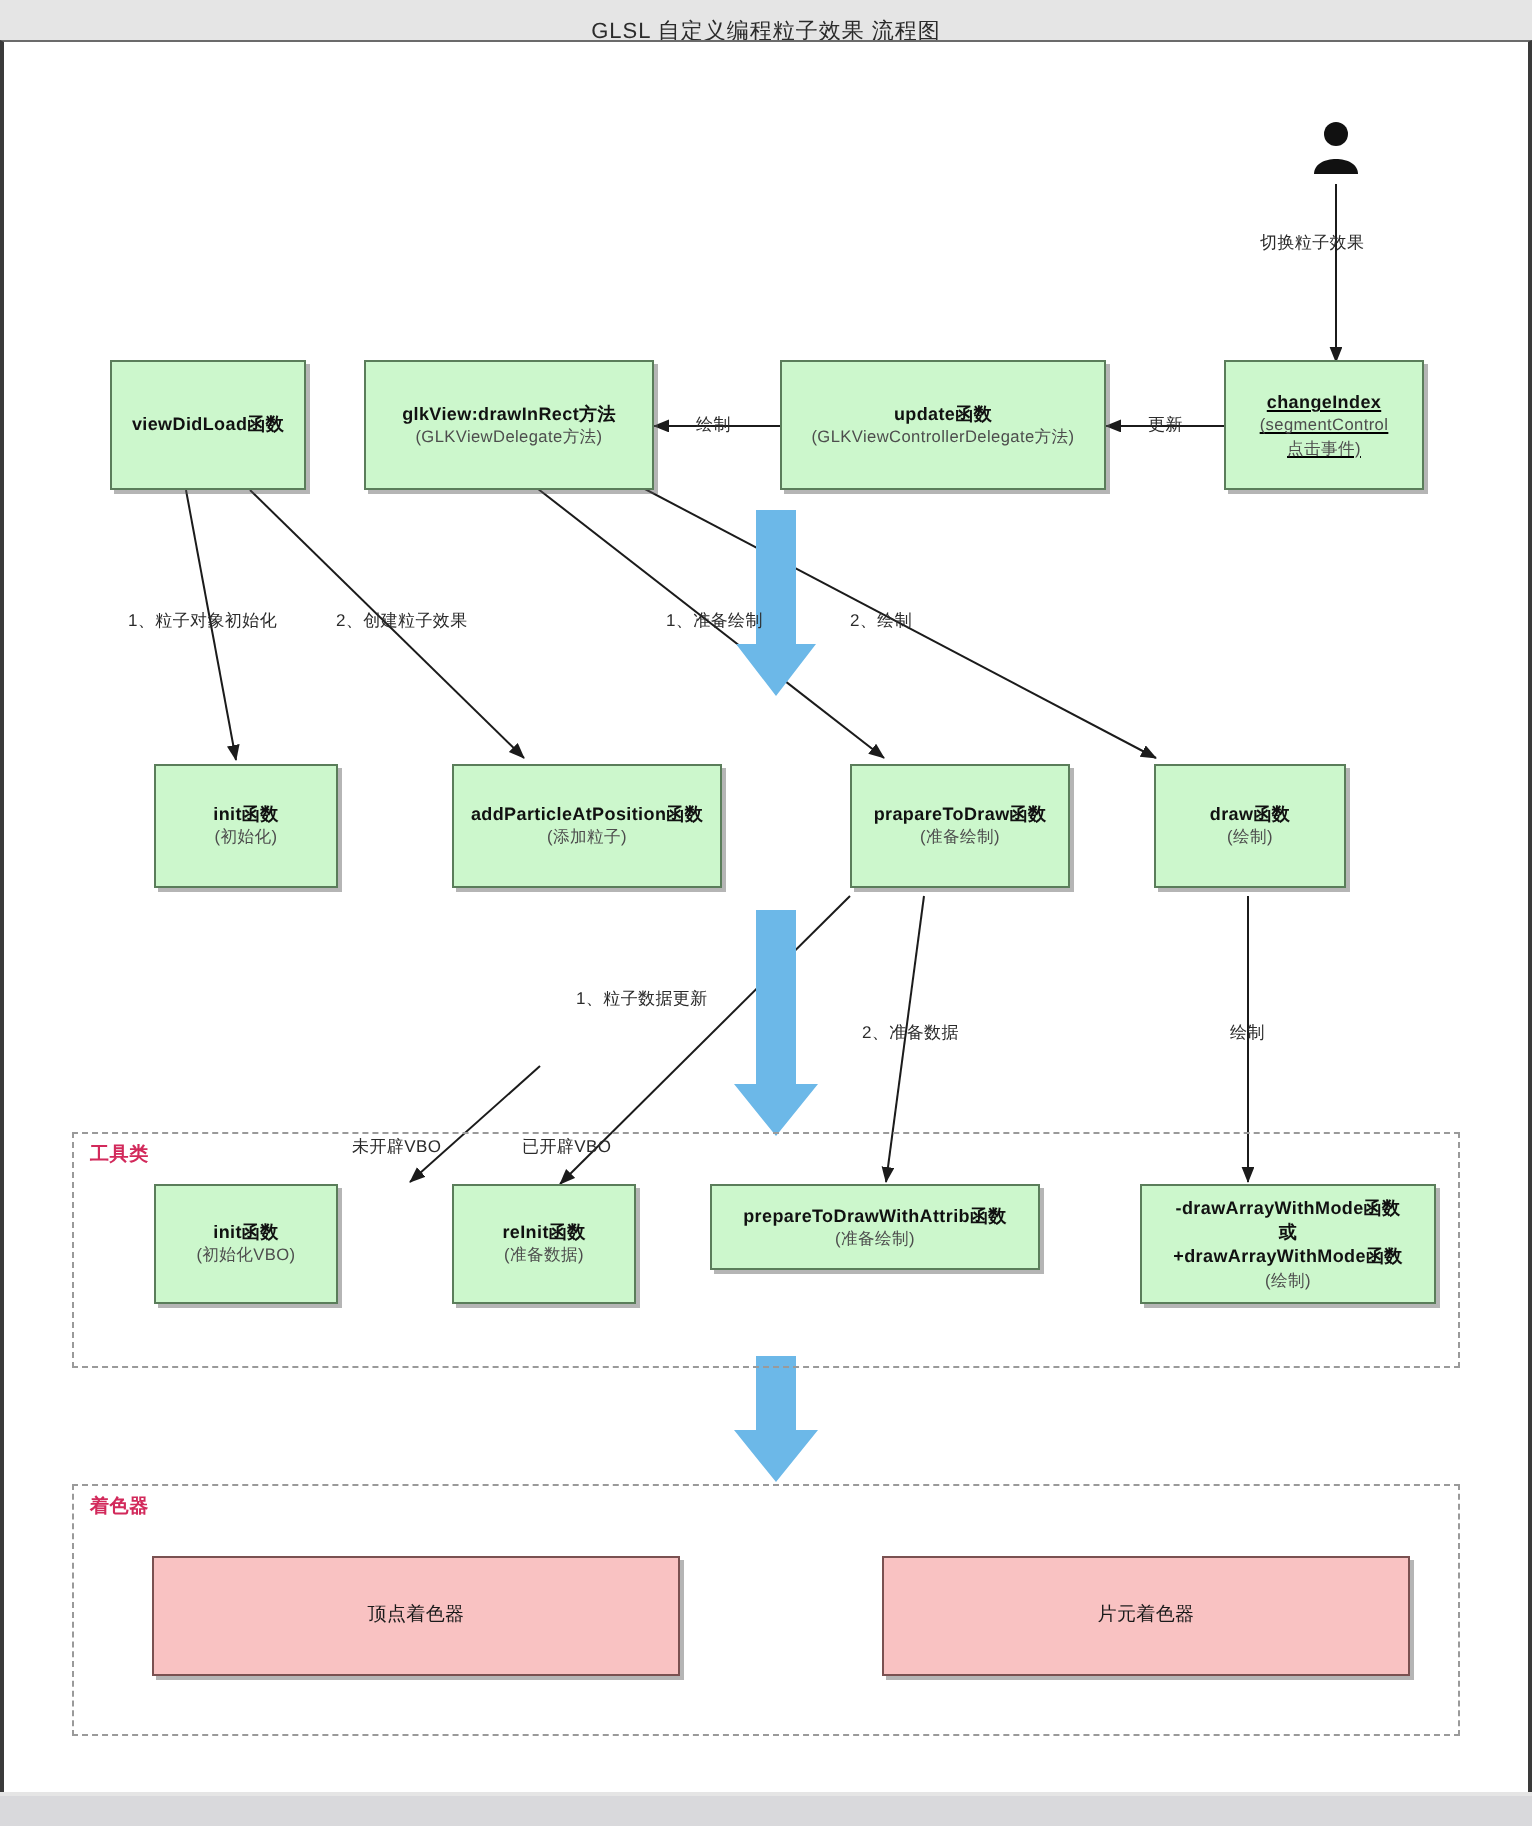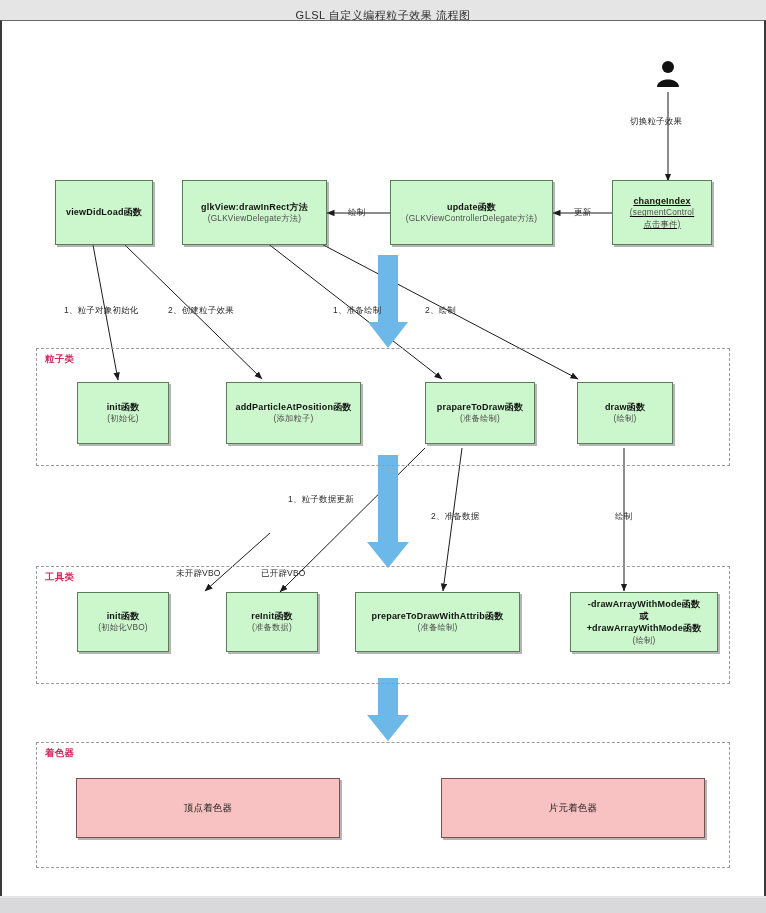--- a/index.html
+++ b/index.html
@@ -189,23 +189,20 @@
   </div>
 
   <div class="elabel" style="left:574px; top:207px;">更新</div>
   <div class="elabel" style="left:348px; top:207px;">绘制</div>
 
   <div class="elabel" style="left:64px; top:305px;">1、粒子对象初始化</div>
   <div class="elabel" style="left:168px; top:305px;">2、创建粒子效果</div>
   <div class="elabel" style="left:333px; top:305px;">1、准备绘制</div>
   <div class="elabel" style="left:425px; top:305px;">2、绘制</div>
 
-  <div class="group" style="left:36px; top:348px; width:694px; height:118px;">
-    <div class="group-label">粒子类</div>
-  </div>
 
   <div class="node" style="left:77px; top:382px; width:92px; height:62px;">
     <div class="main">init函数</div>
     <div class="sub">(初始化)</div>
   </div>
 
   <div class="node" style="left:226px; top:382px; width:135px; height:62px;">
     <div class="main">addParticleAtPosition函数</div>
     <div class="sub">(添加粒子)</div>
   </div>
@@ -234,21 +231,21 @@
   <div class="node" style="left:77px; top:592px; width:92px; height:60px;">
     <div class="main">init函数</div>
     <div class="sub">(初始化VBO)</div>
   </div>
 
   <div class="node" style="left:226px; top:592px; width:92px; height:60px;">
     <div class="main">reInit函数</div>
     <div class="sub">(准备数据)</div>
   </div>
 
-  <div class="node" style="left:355px; top:592px; width:165px; height:60px;">
+  <div class="node" style="left:355px; top:592px; width:165px; height:43px;">
     <div class="main">prepareToDrawWithAttrib函数</div>
     <div class="sub">(准备绘制)</div>
   </div>
 
   <div class="node" style="left:570px; top:592px; width:148px; height:60px;">
     <div class="main">-drawArrayWithMode函数</div>
     <div class="main">或</div>
     <div class="main">+drawArrayWithMode函数</div>
     <div class="sub">(绘制)</div>
   </div>

